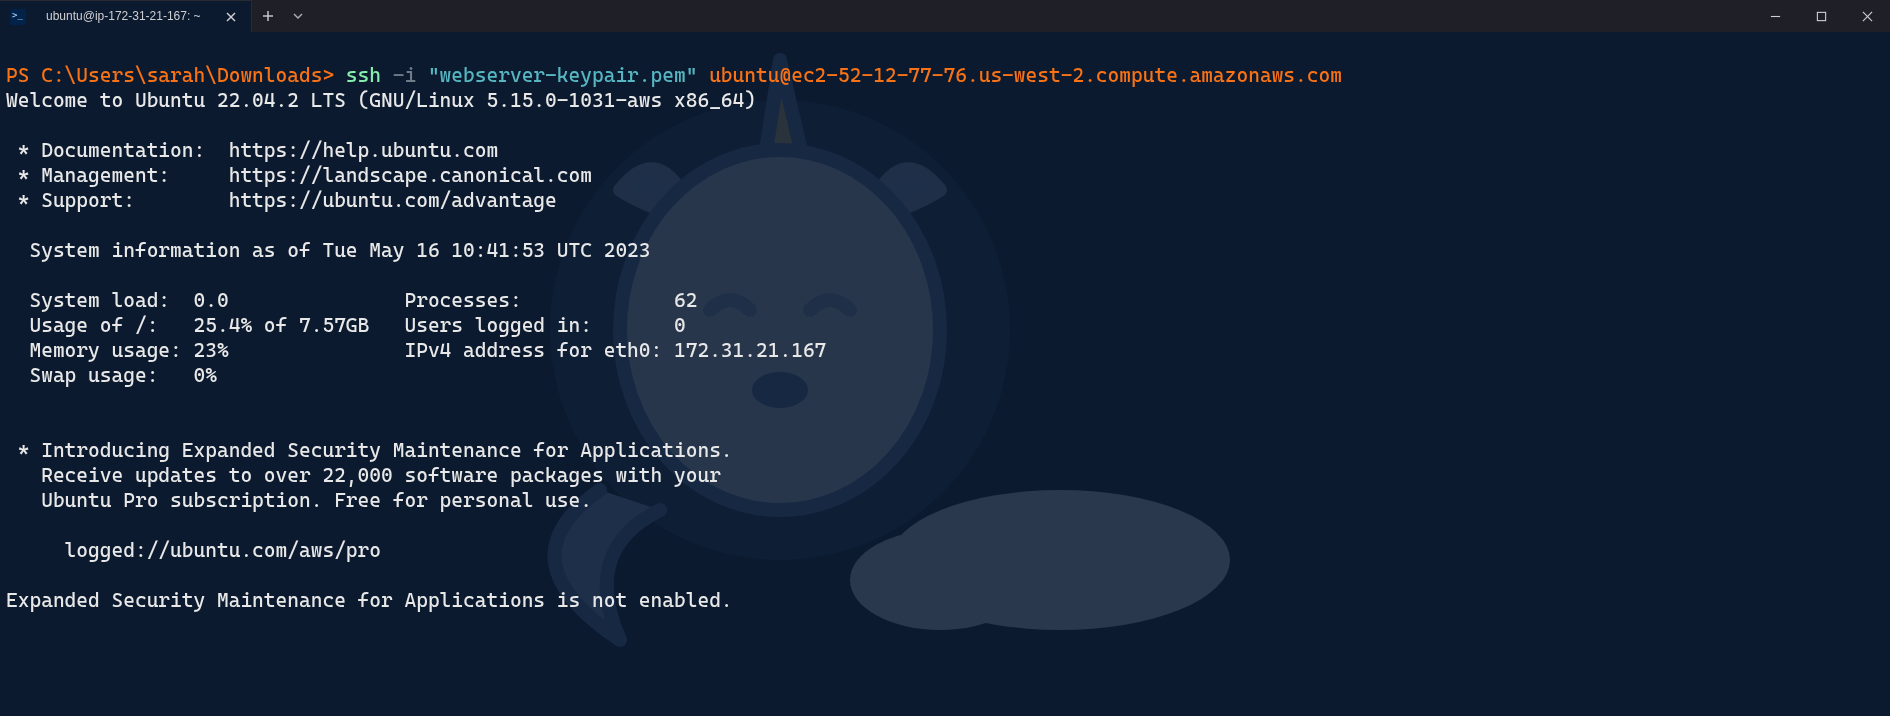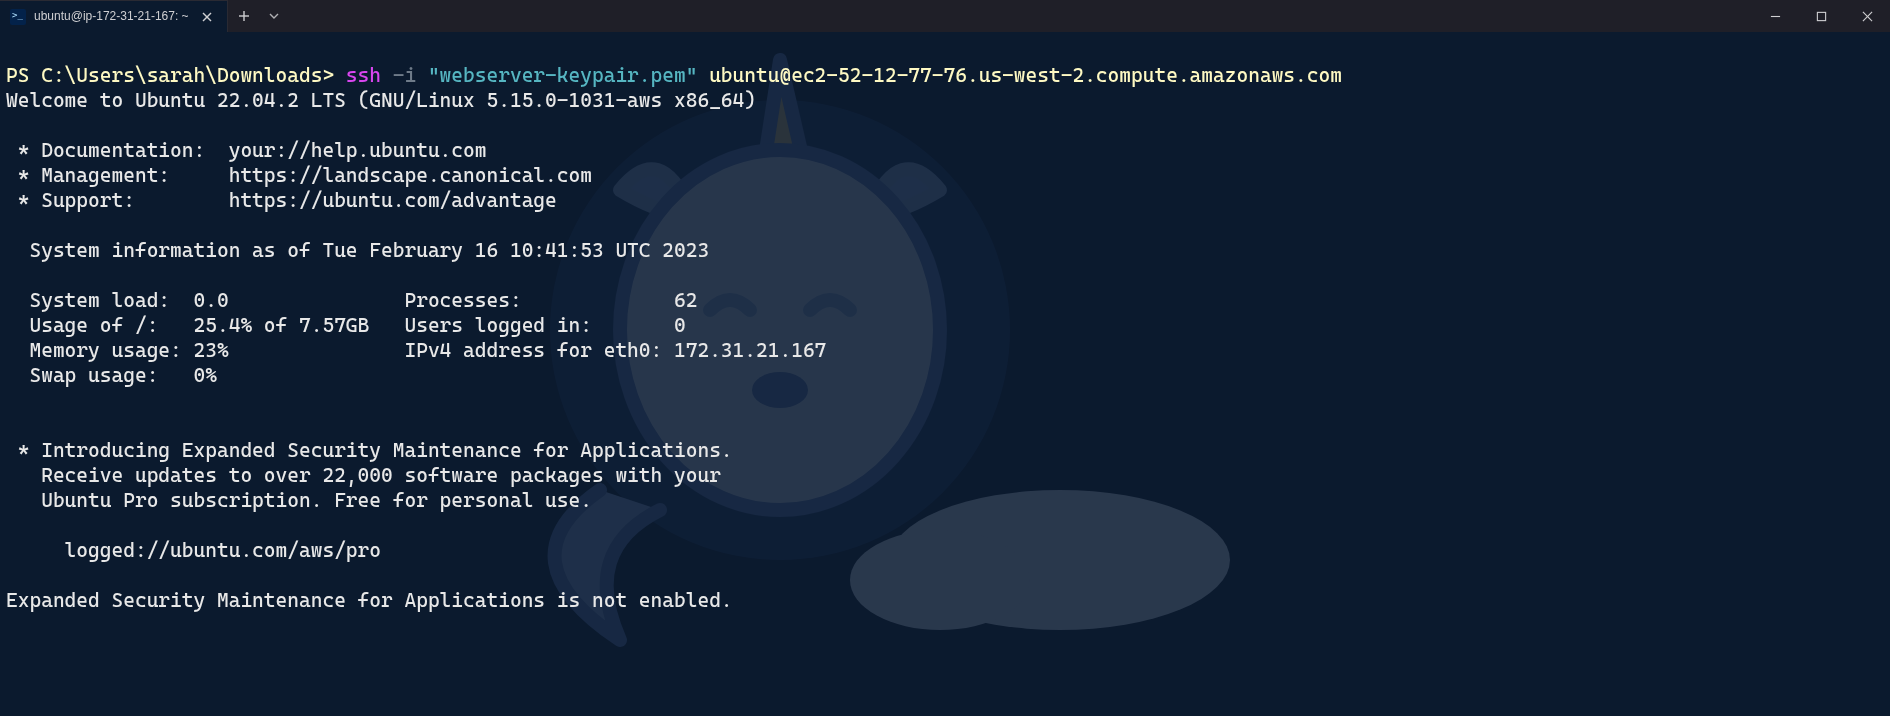--- a/index.html
+++ b/index.html
@@ -23,21 +23,21 @@
       color: #cfcfd2;
       font-family: "Segoe UI", sans-serif;
       font-size: 12px;
       position: relative;
       z-index: 2;
     }
     .tab {
       display: flex;
       align-items: center;
       padding: 0 10px 0 10px;
-      gap: 8px;
+      gap: 20px;
       background: #0b1a2e;
       border-top: 1px solid #2a2a33;
       border-right: 1px solid #2a2a33;
       min-width: 190px;
     }
     .tab .ps-icon {
       width: 16px;
       height: 16px;
       background: #03224a;
       border-radius: 2px;
@@ -80,22 +80,22 @@
     }
     .winbtn svg { width: 11px; height: 11px; stroke: #cfcfd2; fill: none; stroke-width: 1.2; }
 
     
     .term {
       position: relative;
       padding: 6px 6px;
       white-space: pre;
       z-index: 2;
     }
-    .cmd-white { color: #fef9c3; }
-    .cmd-yellow { color: #d946ef; }
+    .cmd-white { color: #f97316; }
+    .cmd-yellow { color: #86efac; }
     .cmd-gray { color: #6f7b89; }
     .cmd-cyan { color: #56b6c2; }
 
     
     .watermark {
       position: absolute;
       top: 20px;
       left: 360px;
       width: 900px;
       height: 700px;
@@ -162,25 +162,25 @@
     <path d="M240 470 Q140 540 260 620 Q220 530 300 490" fill="#8aa8e0" stroke="#5a78b8"></path>
     <ellipse cx="700" cy="540" rx="170" ry="70" fill="#d2dff5" stroke="none"></ellipse>
     <ellipse cx="580" cy="560" rx="90" ry="50" fill="#d2dff5" stroke="none"></ellipse>
   </g>
 </svg>
 
 <div class="term">
 <span class="cmd-white">PS C:\Users\sarah\Downloads&gt; </span><span class="cmd-yellow">ssh </span><span class="cmd-gray">-i </span><span class="cmd-cyan">"webserver-keypair.pem" </span><span class="cmd-white">ubuntu@ec2-52-12-77-76.us-west-2.compute.amazonaws.com</span>
 <span>Welcome to Ubuntu 22.04.2 LTS (GNU/Linux 5.15.0-1031-aws x86_64)</span>
 
-<span> * Documentation:  your://help.ubuntu.com</span>
+<span> * Documentation:  https://help.ubuntu.com</span>
 <span> * Management:     https://landscape.canonical.com</span>
 <span> * Support:        https://ubuntu.com/advantage</span>
 
-<span>  System information as of Tue February 16 10:41:53 UTC 2023</span>
+<span>  System information as of Tue May 16 10:41:53 UTC 2023</span>
 
 <span>  System load:  0.0               Processes:             62</span>
 <span>  Usage of /:   25.4% of 7.57GB   Users logged in:       0</span>
 <span>  Memory usage: 23%               IPv4 address for eth0: 172.31.21.167</span>
 <span>  Swap usage:   0%</span>
 
 
 <span> * Introducing Expanded Security Maintenance for Applications.</span>
 <span>   Receive updates to over 22,000 software packages with your</span>
 <span>   Ubuntu Pro subscription. Free for personal use.</span>

